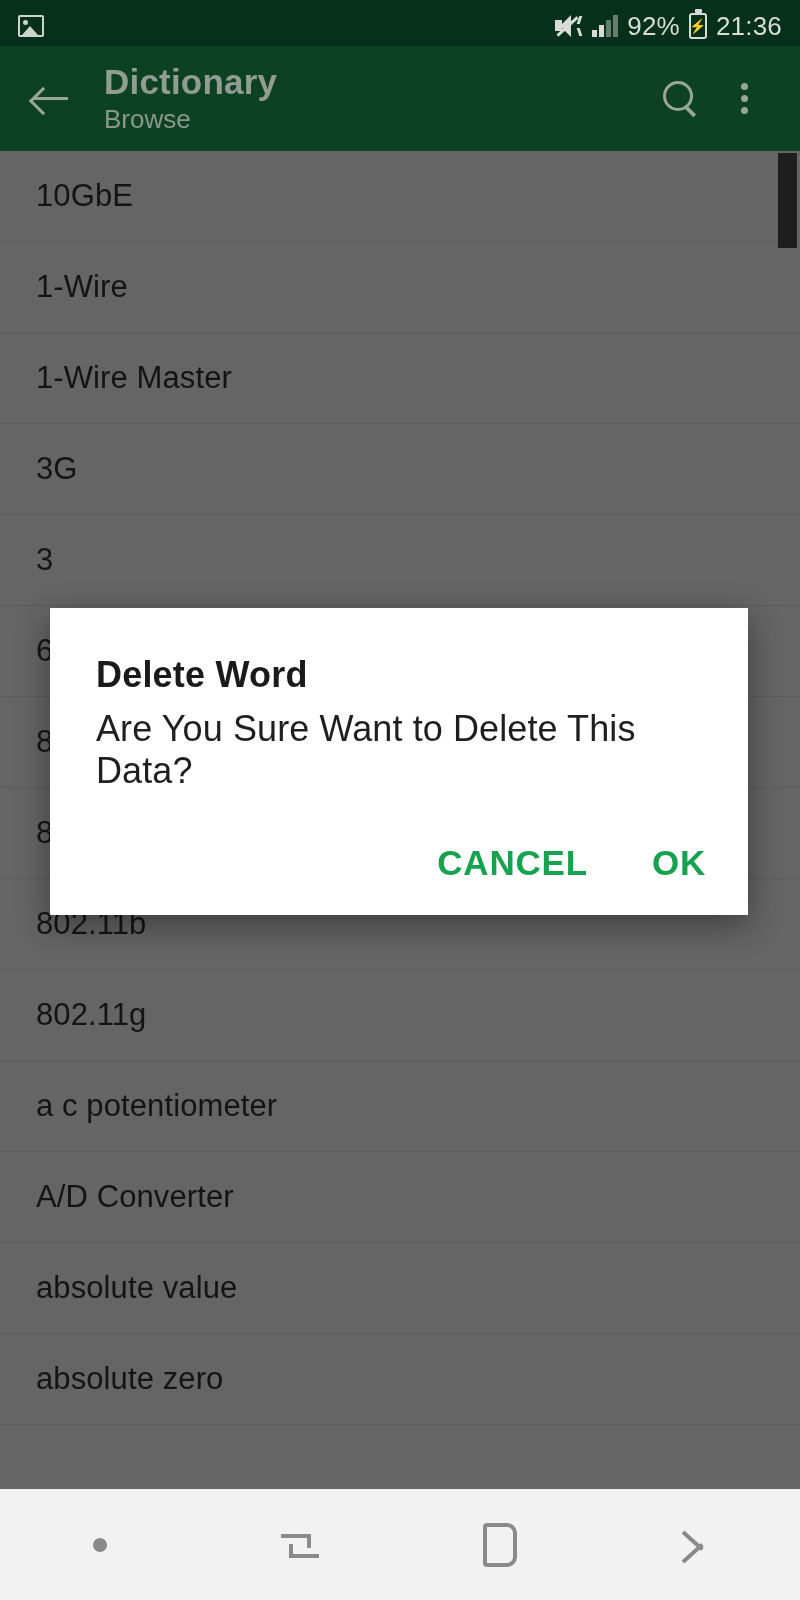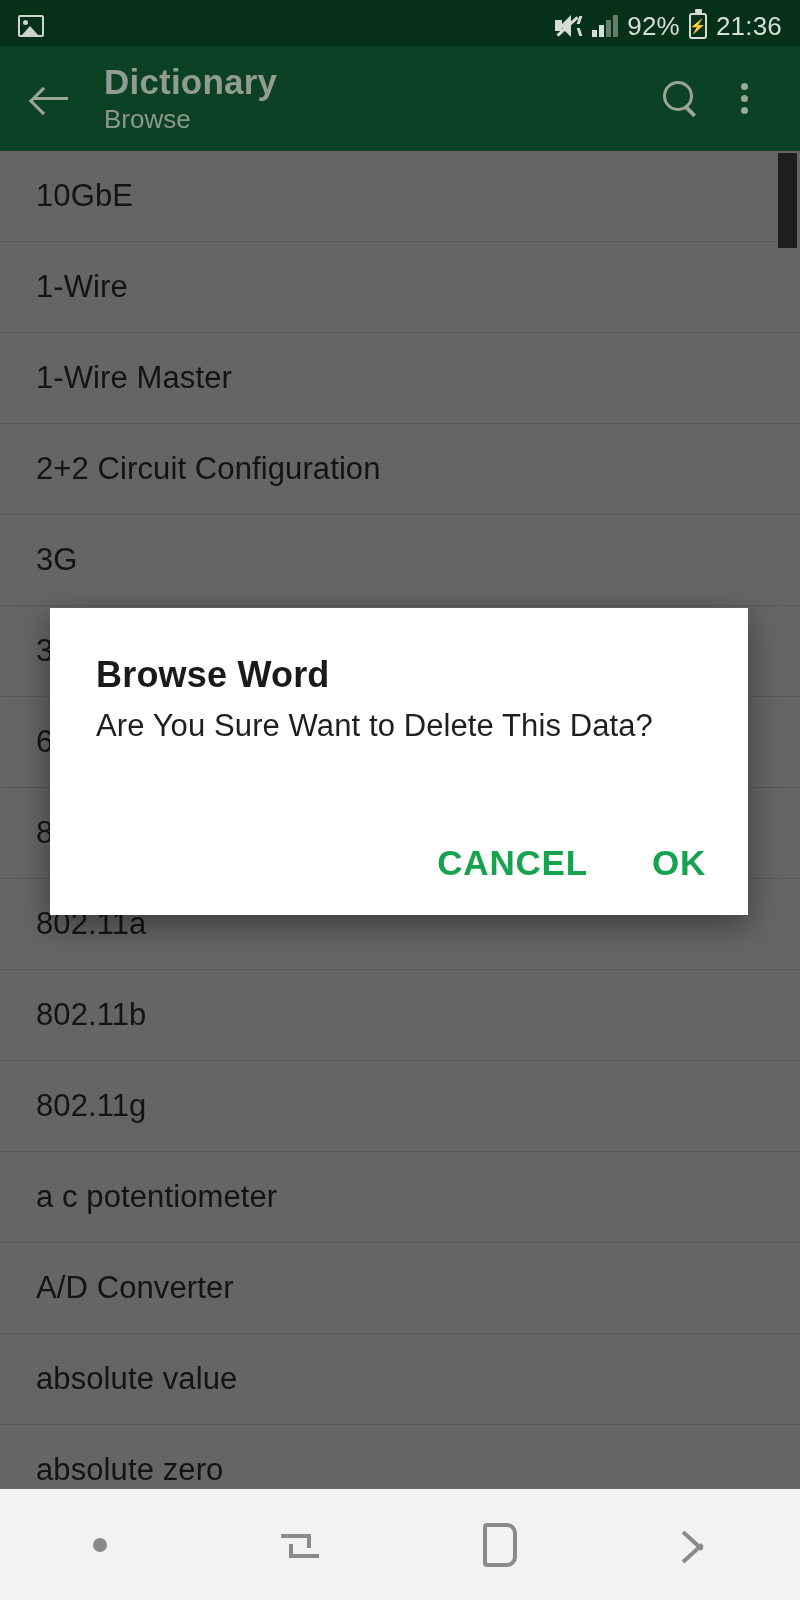--- a/index.html
+++ b/index.html
@@ -181,21 +181,21 @@
     width:698px; height:307px;
     background:#ffffff;
     box-shadow:0 10px 30px rgba(0,0,0,.40);
   }
   .dialog-title {
     font-size:36px; font-weight:bold; color:#1a1a1a;
     padding:46px 46px 0 46px;
     letter-spacing:0.2px;
   }
   .dialog-message {
-    font-size:31px; color:#1f1f1f;
+    font-size:36px; color:#1f1f1f;
     padding:12px 46px 0 46px;
     letter-spacing:0.1px;
   }
   .dialog-actions {
     position:absolute; bottom:26px; right:34px;
     display:flex; align-items:center; gap:48px;
   }
   .dlg-btn {
     background:none; border:none;
     font-family:"Liberation Sans", sans-serif;
@@ -297,23 +297,20 @@
     <div class="list-row">
         <span>10GbE</span>
       </div>
     <div class="list-row">
         <span>1-Wire</span>
       </div>
     <div class="list-row">
         <span>1-Wire Master</span>
       </div>
     <div class="list-row">
-        <span>2+2 Circuit Configuration</span>
-      </div>
-    <div class="list-row">
         <span>3G</span>
       </div>
     <div class="list-row">
         <span>3</span>
       </div>
     <div class="list-row">
         <span>6</span>
       </div>
     <div class="list-row">
         <span>8</span>
@@ -340,21 +337,21 @@
         <span>absolute zero</span>
       </div>
 
     <div class="scrollbar-track">
       <div class="scrollbar-thumb"></div>
     </div>
   </div>
 
   <div class="scrim"></div>
   <div class="dialog">
-    <div class="dialog-title">Browse Word</div>
+    <div class="dialog-title">Delete Word</div>
     <div class="dialog-message">Are You Sure Want to Delete This Data?</div>
     <div class="dialog-actions">
       <button class="dlg-btn" style="color: rgb(23, 162, 79);">CANCEL</button>
       <button class="dlg-btn" style="color: rgb(23, 162, 79);">OK</button>
     </div>
   </div>
 
   <div class="nav-bar">
     <div class="nav-slot">
       <span class="nav-dot"></span>

